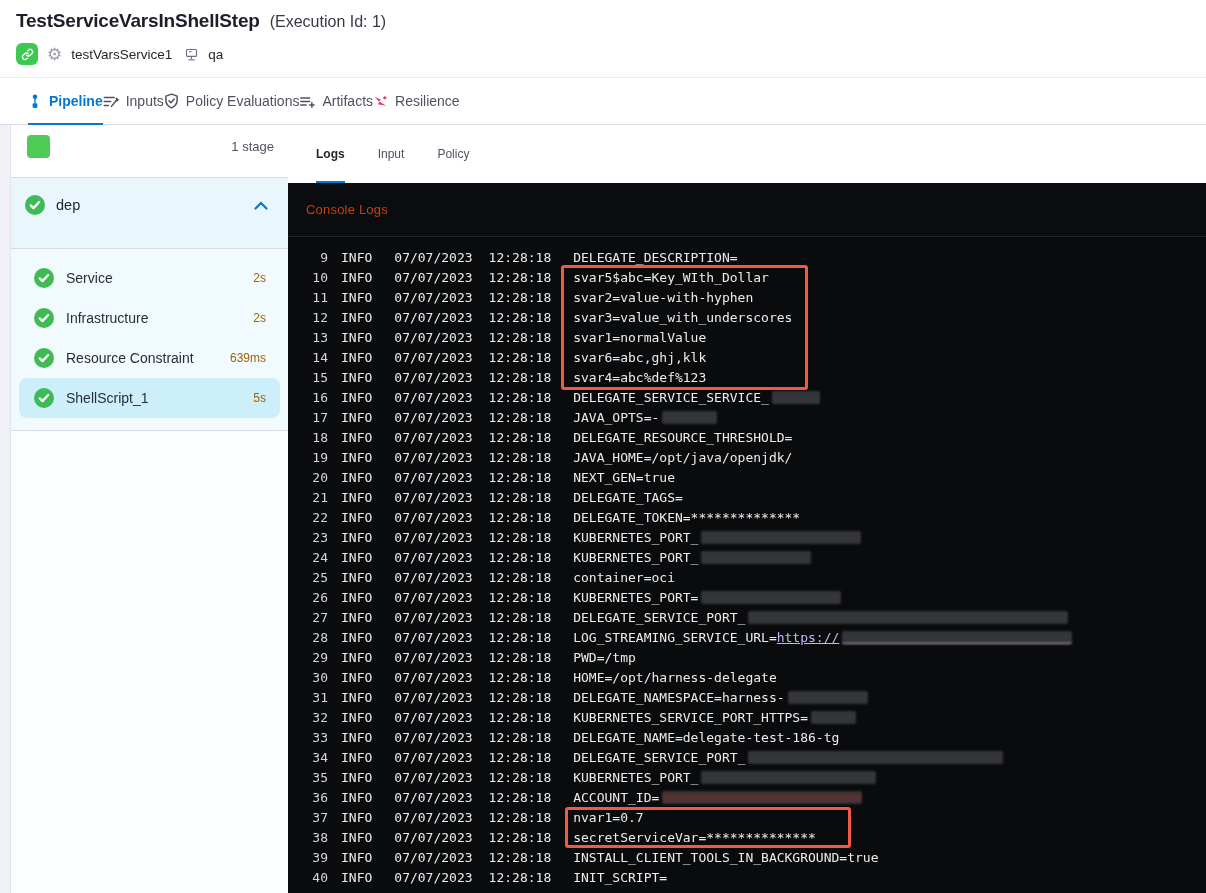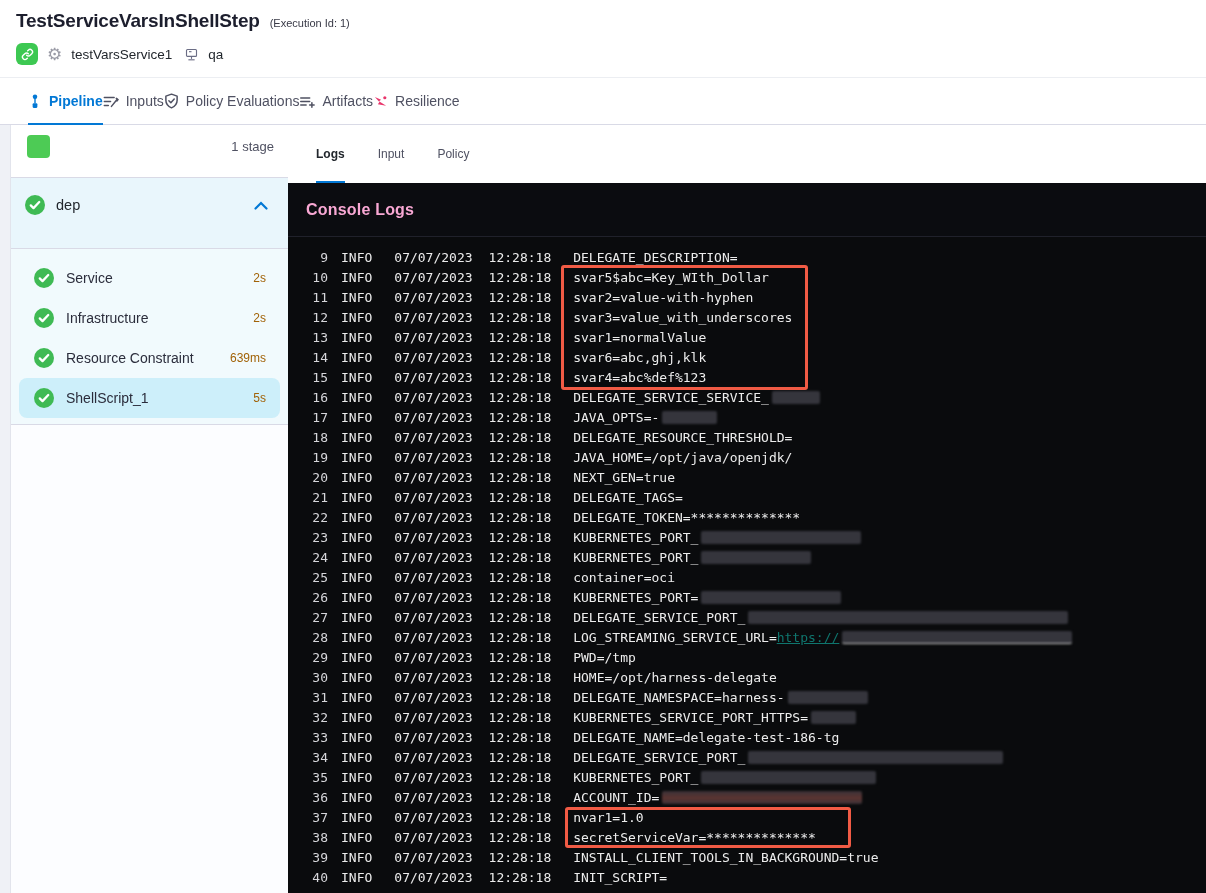--- a/index.html
+++ b/index.html
@@ -3,21 +3,21 @@
 <meta charset="utf-8">
 <style>
   * { margin:0; padding:0; box-sizing:border-box; }
   html,body { width:1206px; height:893px; overflow:hidden; background:#fff;
               font-family:"Liberation Sans", sans-serif; position:relative; }
 
   
   .page-header { height:78px; background:#fff; padding:10px 16px 0; border-bottom:1px solid #eceef2; }
   .title-row { display:flex; align-items:baseline; gap:10px; }
   .page-title { font-size:19px; font-weight:700; color:#1c1e2d; letter-spacing:-0.2px; }
-  .execution-id { font-size:11px; color:#383946; }
+  .execution-id { font-size:16px; color:#383946; }
   .meta-row { display:flex; align-items:center; gap:9px; margin-top:11px; }
   .service-chip { width:22px; height:22px; border-radius:6px; background:#3dc852;
                   display:flex; align-items:center; justify-content:center; }
   .gear-glyph { color:#9a9ba6; font-size:17px; line-height:1; }
   .meta-label { font-size:13.5px; color:#22272d; }
   .env-ic { display:flex; align-items:center; margin-left:3px; }
 
   
   .top-tabs { height:47px; background:#fff; border-bottom:1px solid #d9dae6;
               display:flex; align-items:stretch; padding:0 28px; }
@@ -34,54 +34,54 @@
   .sidebar { width:288px; flex:none; background:#eff1f6; display:flex; }
   .sidebar-inner { margin-left:10px; flex:1; display:flex; flex-direction:column;
                    border-left:1px solid #e2e4ec; background:#fcfdff; }
   .stage-header { height:53px; flex:none; background:#fff; display:flex; align-items:center;
                   justify-content:space-between; padding:0 14px 10px 16px; border-bottom:1px solid #d9dae6; }
   .stage-square { width:23px; height:23px; border-radius:4px; background:#4dcb55; }
   .stage-count { font-size:13px; color:#4f5162; }
   .group-row { height:71px; flex:none; background:#e9f6fc; display:flex; align-items:center;
                padding:0 20px 16px 14px; border-bottom:1px solid #d9dae6; cursor:pointer; }
   .group-label { font-size:14.5px; color:#22272d; margin-left:11px; flex:1; }
-  .steps { background:#f1fafd; padding:9px 0 6px; border-bottom:1px solid #d9dae6; }
+  .steps { background:#f1fafd; padding:9px 0 12px; border-bottom:1px solid #d9dae6; }
   .step { height:40px; display:flex; align-items:center; padding:0 14px 0 15px;
           margin:0 8px; border-radius:8px; cursor:pointer; }
   .step.selected { background:#cdeffa; }
   .step-label { font-size:14px; color:#2b2d3c; margin-left:12px; flex:1; }
   .step-duration { font-size:12px; color:#a16207; }
   .sidebar-rest { flex:1; background:#fcfdff; }
   .check-circle { width:20px; height:20px; flex:none; display:flex; }
 
   
   .main { flex:1; display:flex; flex-direction:column; min-width:0; }
   .log-tabs { height:58px; flex:none; background:#fff; display:flex; align-items:stretch;
               gap:33px; padding:0 28px; }
   .log-tab { font-size:12px; color:#4f5162; position:relative; display:flex; align-items:center; cursor:pointer; }
   .log-tab.active { color:#22272d; font-weight:700; }
   .log-tab.active::after { content:""; position:absolute; left:0; right:0; bottom:0;
                            height:2.5px; background:#0278d5; }
   .console { flex:1; background:#0a0b0d; display:flex; flex-direction:column; min-height:0; }
   .console-header { height:54px; flex:none; display:flex; align-items:center; padding:0 18px;
                     background:#0b0c10; border-bottom:1px solid #20212b; }
-  .console-title { font-size:16px; font-weight:700; color:#f9a8d4; letter-spacing:.2px; }
+  .console-title { font-size:13px; font-weight:400; color:#c2410c; letter-spacing:.2px; }
   .console-body { flex:1; padding-top:10px; overflow:hidden;
                   font-family:"DejaVu Sans Mono", monospace; font-size:13px; color:#ececec; }
   .log-row { height:20px; display:flex; align-items:center; white-space:pre; }
   .log-num { width:26px; margin-left:14px; text-align:right; color:#d6d6da; flex:none; }
   .log-level { margin-left:13px; flex:none; }
   .log-date { margin-left:22px; flex:none; }
   .log-time { margin-left:16px; flex:none; }
   .log-msg { margin-left:22px; display:flex; align-items:center; }
   .redact { display:inline-block; height:13px; background:#35353c; border-radius:2px;
             filter:blur(1.2px); margin-left:3px; }
   .redact.underlined { border-bottom:1px solid #c9c9c9; }
   .redact.tinted { background:linear-gradient(#3a3238, #5c3431 55%, #3a3238); }
-  .log-link { color:#0f766e; text-decoration:underline; cursor:pointer; }
+  .log-link { color:#c4b5fd; text-decoration:underline; cursor:pointer; }
 
   
   .annotation-box { position:absolute; border:3px solid #f15b45; border-radius:3px;
                     pointer-events:none; z-index:5; }
 
   svg { display:block; }
 </style>
 </head>
 <body>
 
@@ -267,21 +267,21 @@
           <div class="log-row"><span class="log-num">27</span><span class="log-level">INFO</span><span class="log-date">07/07/2023</span><span class="log-time">12:28:18</span><span class="log-msg"><span class="">DELEGATE_SERVICE_PORT_</span><span class="redact" style="width: 320px;"></span></span></div>
           <div class="log-row"><span class="log-num">28</span><span class="log-level">INFO</span><span class="log-date">07/07/2023</span><span class="log-time">12:28:18</span><span class="log-msg"><span class="">LOG_STREAMING_SERVICE_URL=</span><span class="log-link">https://</span><span class="redact underlined" style="width: 230px;"></span></span></div>
           <div class="log-row"><span class="log-num">29</span><span class="log-level">INFO</span><span class="log-date">07/07/2023</span><span class="log-time">12:28:18</span><span class="log-msg"><span class="">PWD=/tmp</span></span></div>
           <div class="log-row"><span class="log-num">30</span><span class="log-level">INFO</span><span class="log-date">07/07/2023</span><span class="log-time">12:28:18</span><span class="log-msg"><span class="">HOME=/opt/harness-delegate</span></span></div>
           <div class="log-row"><span class="log-num">31</span><span class="log-level">INFO</span><span class="log-date">07/07/2023</span><span class="log-time">12:28:18</span><span class="log-msg"><span class="">DELEGATE_NAMESPACE=harness-</span><span class="redact" style="width: 80px;"></span></span></div>
           <div class="log-row"><span class="log-num">32</span><span class="log-level">INFO</span><span class="log-date">07/07/2023</span><span class="log-time">12:28:18</span><span class="log-msg"><span class="">KUBERNETES_SERVICE_PORT_HTTPS=</span><span class="redact" style="width: 45px;"></span></span></div>
           <div class="log-row"><span class="log-num">33</span><span class="log-level">INFO</span><span class="log-date">07/07/2023</span><span class="log-time">12:28:18</span><span class="log-msg"><span class="">DELEGATE_NAME=delegate-test-186-tg</span></span></div>
           <div class="log-row"><span class="log-num">34</span><span class="log-level">INFO</span><span class="log-date">07/07/2023</span><span class="log-time">12:28:18</span><span class="log-msg"><span class="">DELEGATE_SERVICE_PORT_</span><span class="redact" style="width: 255px;"></span></span></div>
           <div class="log-row"><span class="log-num">35</span><span class="log-level">INFO</span><span class="log-date">07/07/2023</span><span class="log-time">12:28:18</span><span class="log-msg"><span class="">KUBERNETES_PORT_</span><span class="redact" style="width: 175px;"></span></span></div>
           <div class="log-row"><span class="log-num">36</span><span class="log-level">INFO</span><span class="log-date">07/07/2023</span><span class="log-time">12:28:18</span><span class="log-msg"><span class="">ACCOUNT_ID=</span><span class="redact tinted" style="width: 200px;"></span></span></div>
-          <div class="log-row"><span class="log-num">37</span><span class="log-level">INFO</span><span class="log-date">07/07/2023</span><span class="log-time">12:28:18</span><span class="log-msg"><span class="">nvar1=1.0</span></span></div>
+          <div class="log-row"><span class="log-num">37</span><span class="log-level">INFO</span><span class="log-date">07/07/2023</span><span class="log-time">12:28:18</span><span class="log-msg"><span class="">nvar1=0.7</span></span></div>
           <div class="log-row"><span class="log-num">38</span><span class="log-level">INFO</span><span class="log-date">07/07/2023</span><span class="log-time">12:28:18</span><span class="log-msg"><span class="">secretServiceVar=**************</span></span></div>
           <div class="log-row"><span class="log-num">39</span><span class="log-level">INFO</span><span class="log-date">07/07/2023</span><span class="log-time">12:28:18</span><span class="log-msg"><span class="">INSTALL_CLIENT_TOOLS_IN_BACKGROUND=true</span></span></div>
           <div class="log-row"><span class="log-num">40</span><span class="log-level">INFO</span><span class="log-date">07/07/2023</span><span class="log-time">12:28:18</span><span class="log-msg"><span class="">INIT_SCRIPT=</span></span></div>
         </div>
     </div>
   </main>
 </div>
 
 <div class="annotation-box" style="left: 561px; top: 265px; width: 247px; height: 125px; border-color: rgb(241, 91, 69);"></div>
 <div class="annotation-box" style="left: 565px; top: 807px; width: 286px; height: 41px; border-color: rgb(241, 91, 69);"></div>

